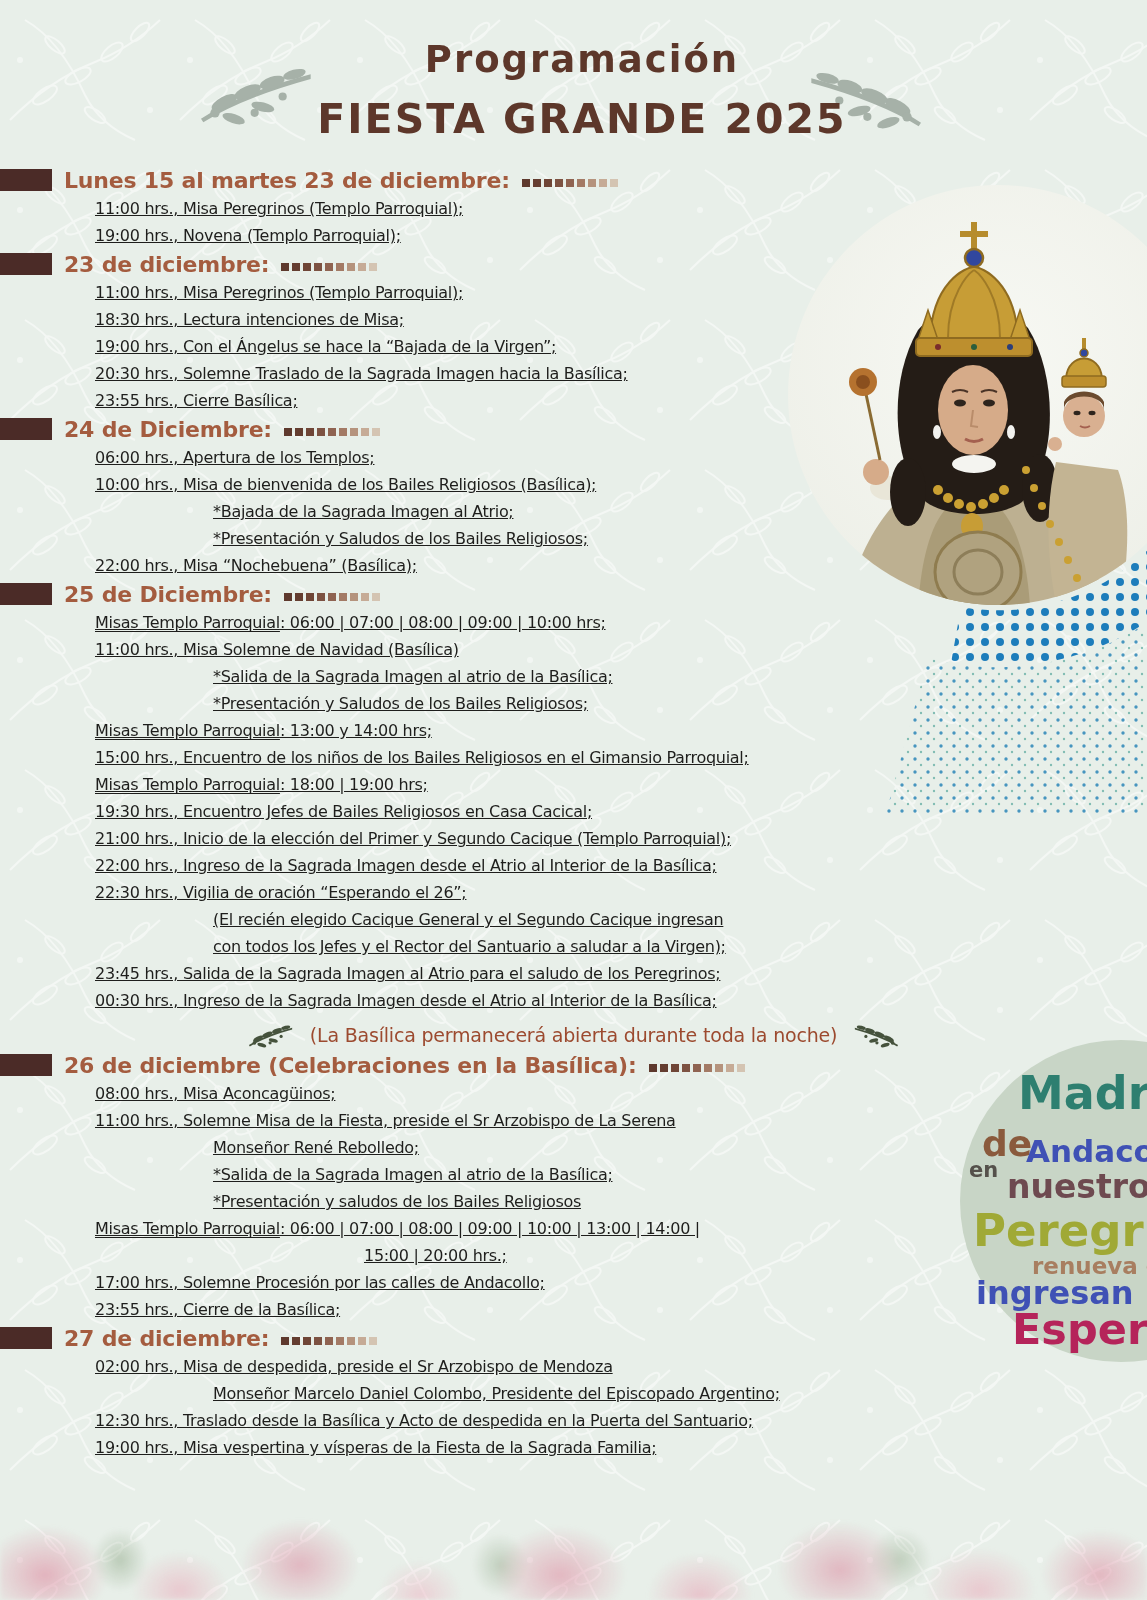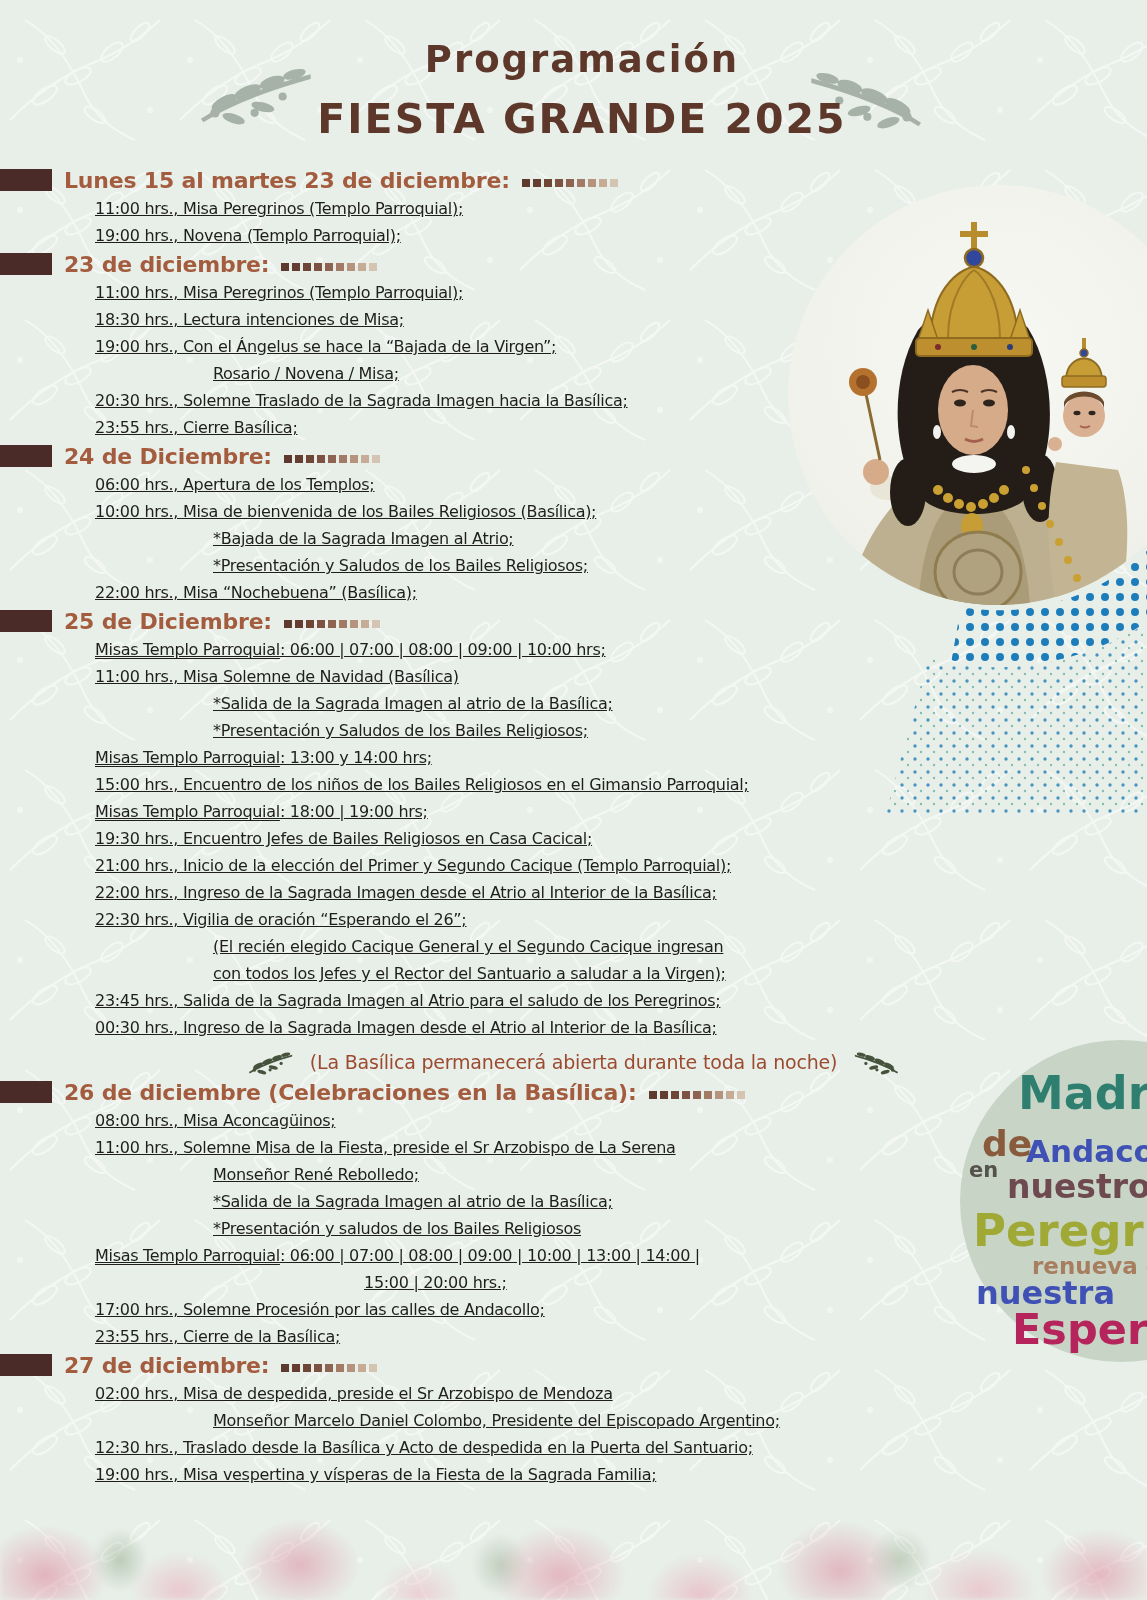--- a/index.html
+++ b/index.html
@@ -227,21 +227,21 @@
   </svg>
 
   <div class="badge">
     <span class="bw bw0" style="color: rgb(46, 127, 112);">Madre</span>
     <span class="bw bw1" style="color: rgb(138, 90, 60);">de</span>
     <span class="bw bw2" style="color: rgb(63, 81, 181);">Andacollo</span>
     <span class="bw bw3" style="color: rgb(85, 81, 75);">en</span>
     <span class="bw bw4" style="color: rgb(110, 74, 80);">nuestro</span>
     <span class="bw bw5" style="color: rgb(160, 169, 54);">Peregrinar</span>
     <span class="bw bw6" style="color: rgb(168, 126, 96);">renueva cada día</span>
-    <span class="bw bw7" style="color: rgb(63, 81, 181);">nuestra</span>
+    <span class="bw bw7" style="color: rgb(63, 81, 181);">ingresan</span>
     <span class="bw bw8" style="color: rgb(181, 36, 90);">Esperanza</span>
   </div>
 
   <div class="roses"></div>
 
   <svg class="branch left" width="118" height="70">
       <use href="#branchsym"></use>
     </svg>
   <svg class="branch right" width="118" height="70">
       <use href="#branchsym"></use>
@@ -287,21 +287,20 @@
               <span class="dash"></span>
               <span class="dash"></span>
               <span class="dash"></span>
               <span class="dash"></span>
               <span class="dash"></span>
             </span>
         </div>
         <div class="ln">11:00 hrs., Misa Peregrinos (Templo Parroquial);</div>
         <div class="ln">18:30 hrs., Lectura intenciones de Misa;</div>
         <div class="ln">19:00 hrs., Con el Ángelus se hace la “Bajada de la Virgen”;</div>
-        <div class="ln cont">Rosario / Novena / Misa;</div>
         <div class="ln">20:30 hrs., Solemne Traslado de la Sagrada Imagen hacia la Basílica;</div>
         <div class="ln">23:55 hrs., Cierre Basílica;</div>
       </div>
 
       <div class="sec">
         <div class="sec-h">
           <span class="bar"></span>
           <span class="sec-title">24 de Diciembre:</span>
           <span class="dashes">
               <span class="dash"></span>

